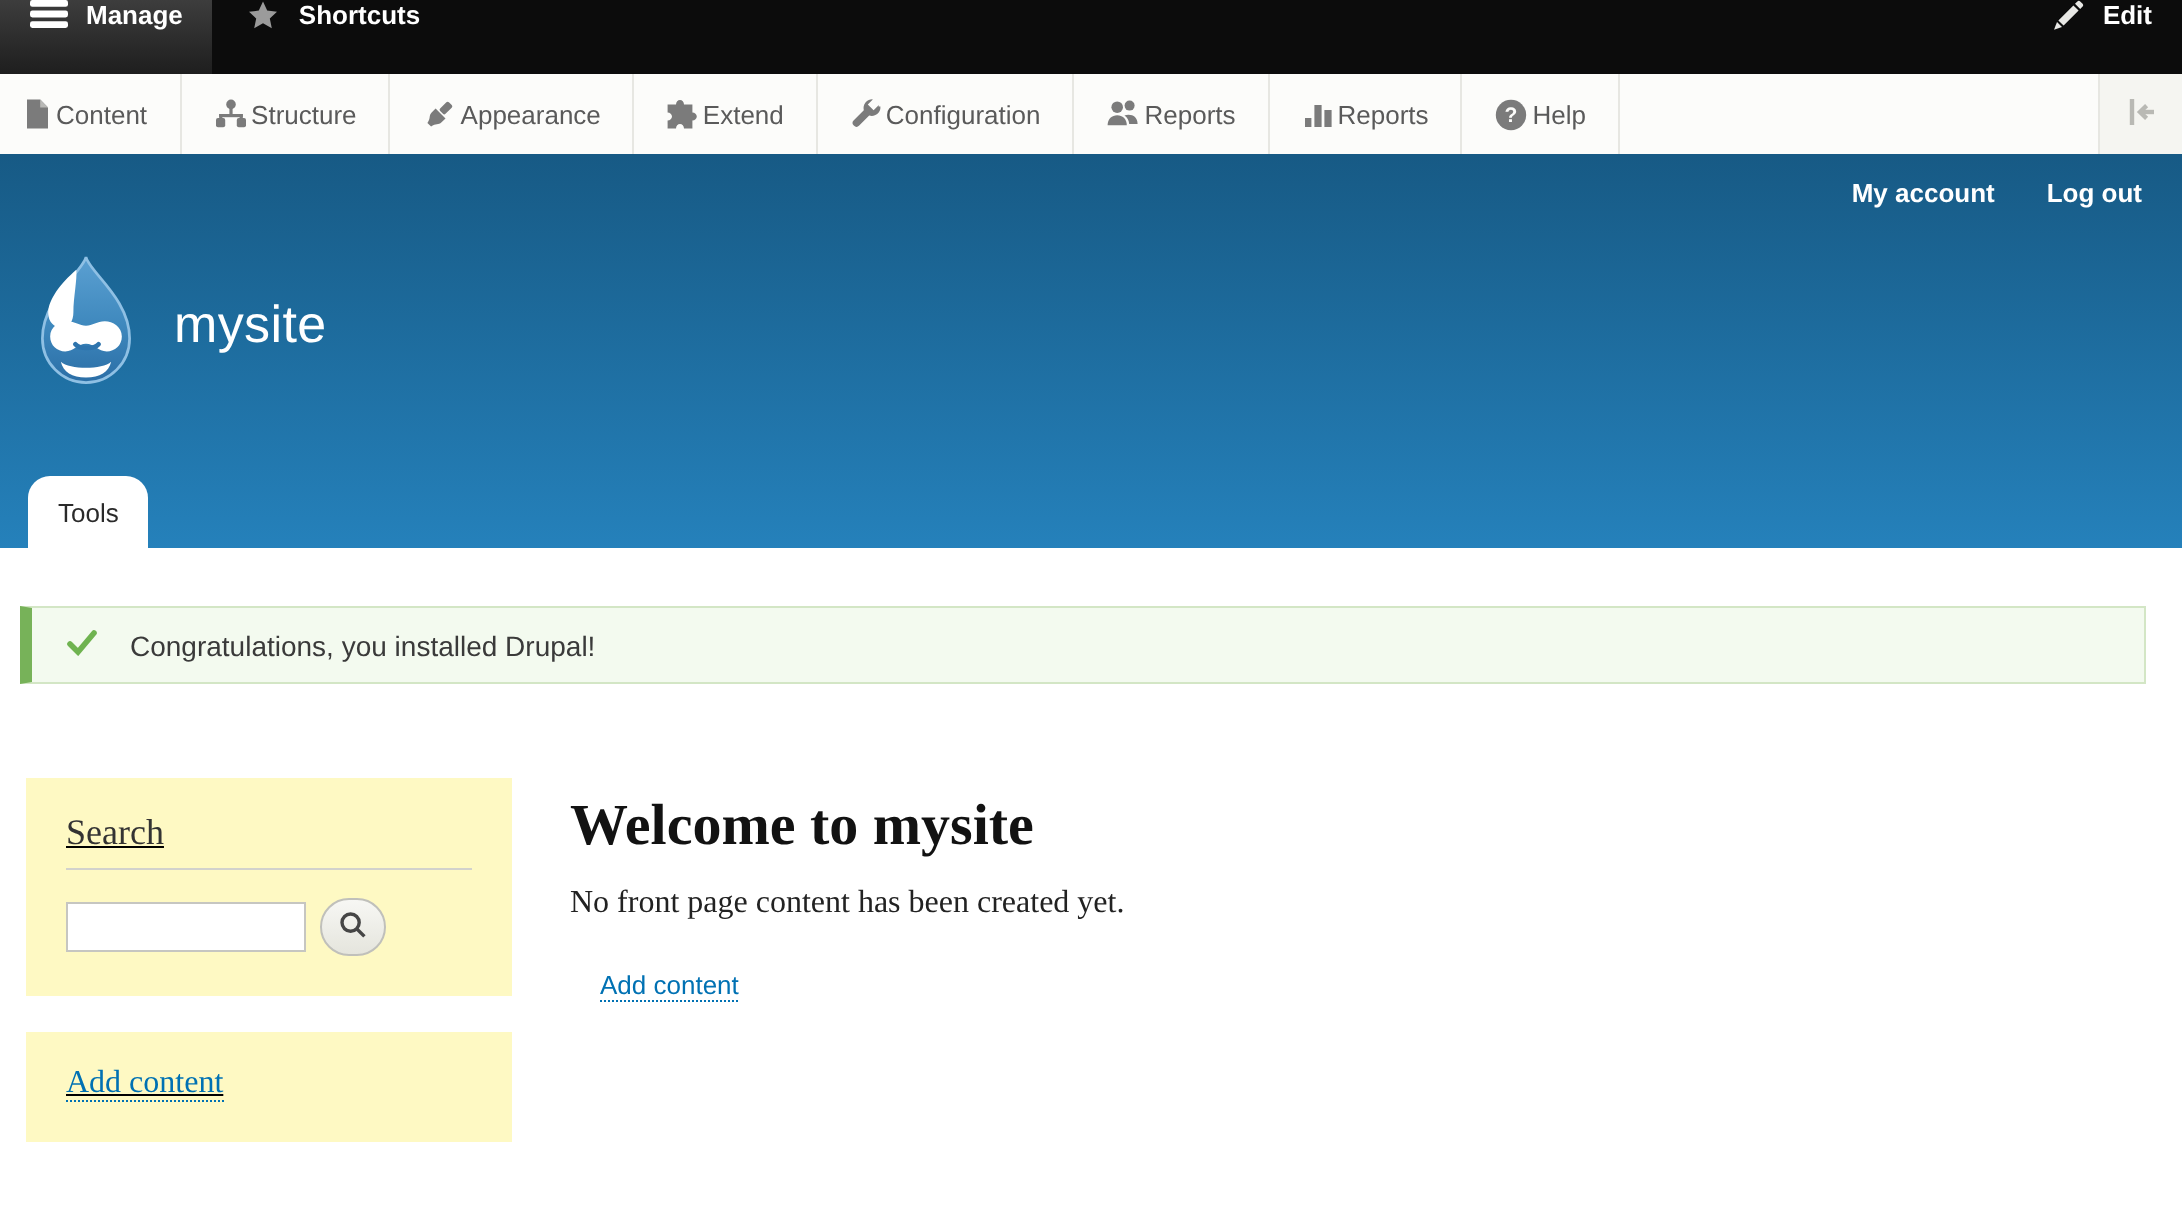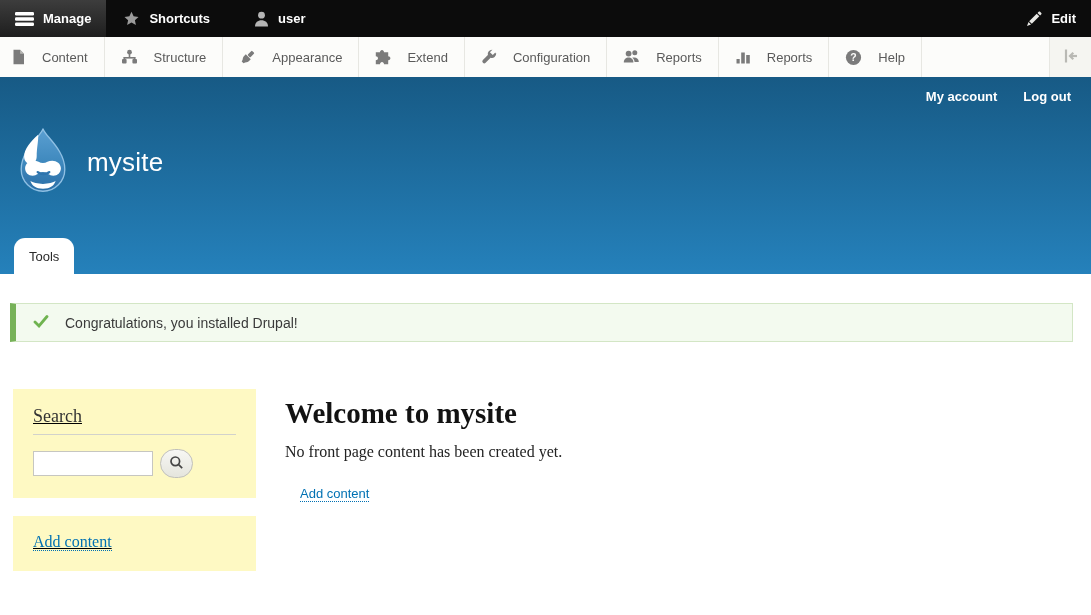--- a/index.html
+++ b/index.html
@@ -10,34 +10,34 @@
     font-family:"Liberation Sans", sans-serif;
   }
   .page { width:1091px; height:615px; position:relative; }
 
   
   .admin-bar {
     height:37px; background:#0c0c0c; display:flex; align-items:stretch;
     color:#fff; font-size:13px; font-weight:bold;
   }
   .admin-item {
-    display:flex; align-items:center; gap:9px; padding:0 15px; cursor:pointer;
+    display:flex; gap:9px; padding:0 15px; cursor:pointer;
     white-space:nowrap;
   }
   .admin-item.active { background:linear-gradient(180deg,#3d3d3d,#1e1e1e); }
   .admin-item.edit { margin-left:auto; }
   .admin-item svg { display:block; }
 
   
   .tray {
     height:40px; background:#fcfcfa; display:flex; align-items:stretch;
     font-size:13px; color:#5a5a5a;
   }
   .tray-item {
-    display:flex; align-items:center; gap:16px; padding:0 16px;
+    display:flex; align-items:center; gap:2px; padding:0 16px;
     border-right:1px solid #e7e7e2; cursor:pointer; white-space:nowrap;
   }
   .tray-item svg { display:block; }
   .tray-fill { flex:1; border-right:1px solid #e7e7e2; }
   .tray-collapse {
     width:41px; background:#f5f5f1; display:flex; align-items:center;
     justify-content:center; cursor:pointer;
   }
 
   
@@ -127,31 +127,20 @@
       </span>
       <span>Manage</span>
     </div>
     <div class="admin-item" style="margin-left:2px;">
       <span>
         <svg width="17" height="16" viewBox="0 0 16 16">
             <path fill="#9b9b9b" d="M8 .8l2.1 4.5 4.9.6-3.6 3.3 1 4.9L8 11.6l-4.4 2.5 1-4.9L1 5.9l4.9-.6z"></path>
           </svg>
       </span>
       <span>Shortcuts</span>
-    </div>
-    <div class="admin-item" style="margin-left:14px;">
-      <span>
-        <svg width="15" height="16" viewBox="0 0 15 16">
-            <g fill="#b5b5b5">
-              <circle cx="7.5" cy="4.2" r="3.4"></circle>
-              <path d="M1 15.5c0-4.2 2.9-6.3 6.5-6.3s6.5 2.1 6.5 6.3z"></path>
-            </g>
-          </svg>
-      </span>
-      <span>user</span>
     </div>
     <div class="admin-item edit">
       <span>
         <svg width="16" height="16" viewBox="0 0 16 16">
             <g fill="#e8e8e5">
               <path d="M3.2 10.2l7.5-7.5 2.6 2.6-7.5 7.5z"></path>
               <path d="M11.5 1.9l1.2-1.2c.4-.4 1-.4 1.4 0l1.2 1.2c.4.4.4 1 0 1.4l-1.2 1.2z"></path>
               <path d="M2.5 11l2.5 2.5L1 14.9z"></path>
             </g>
           </svg>

